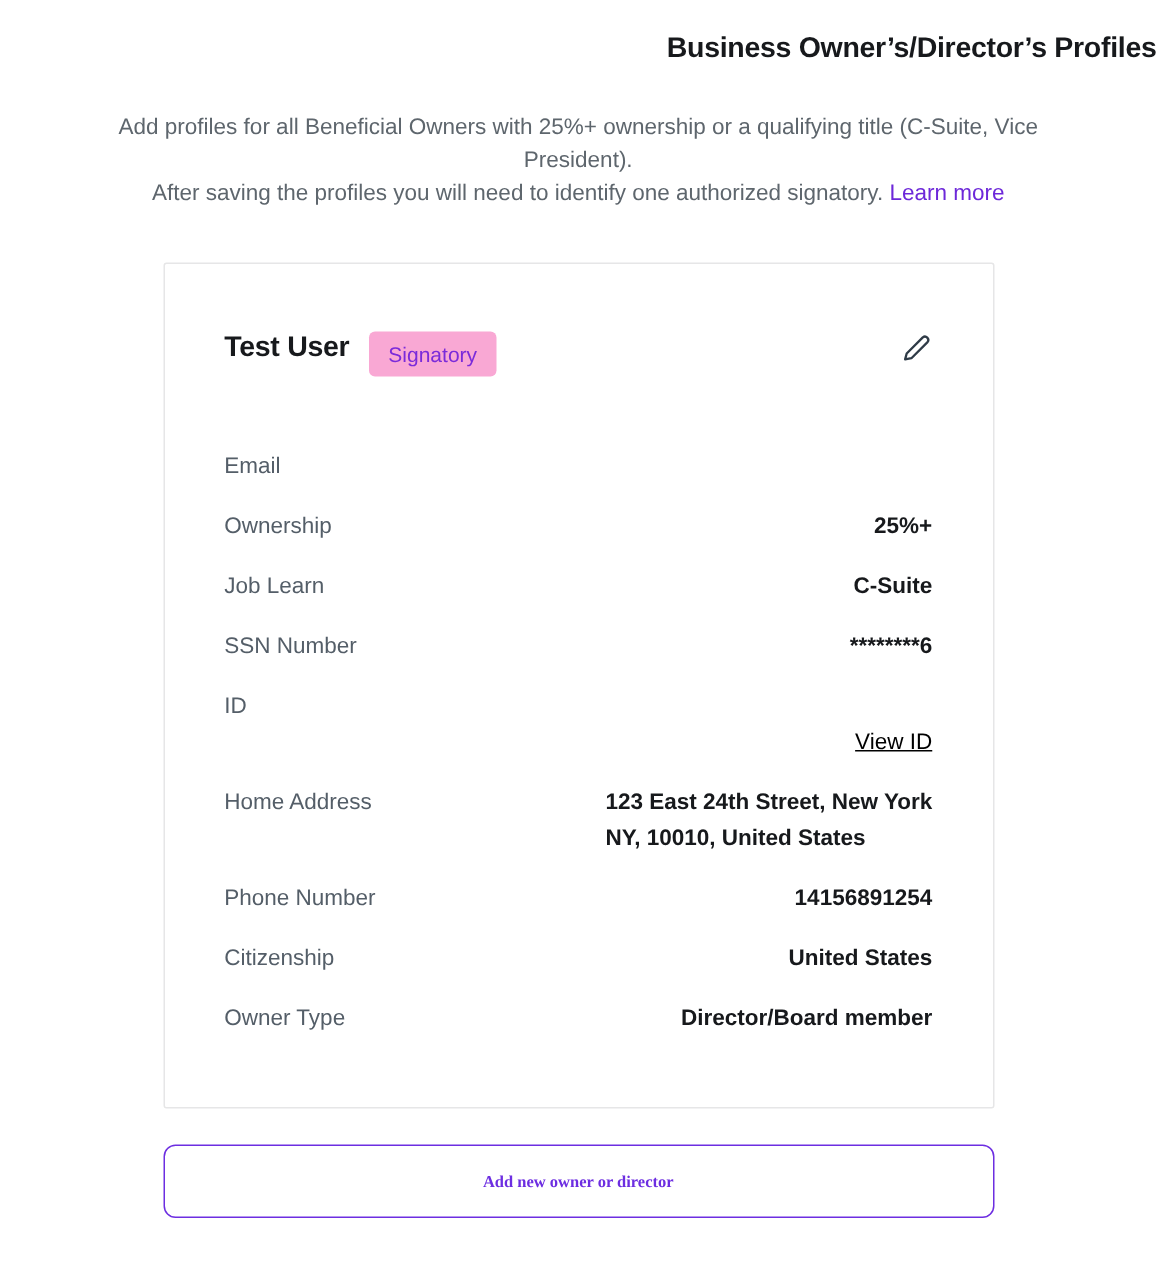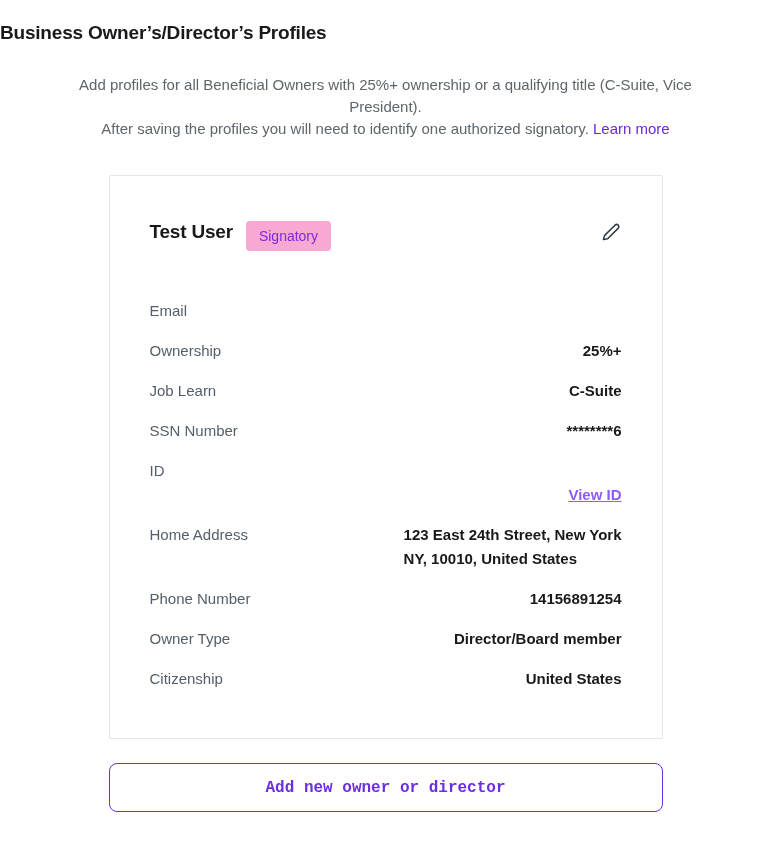--- a/index.html
+++ b/index.html
@@ -8,21 +8,21 @@
     width: 771px;
     height: 854px;
     font-family: "Liberation Sans", "DejaVu Sans", sans-serif;
     color: #17191c;
     overflow: hidden;
   }
   .page { width: 771px; padding-top: 21px; }
 
   
   .page-title {
-    text-align: left;
+    text-align: right;
     font-size: 19px;
     font-weight: 700;
     letter-spacing: -0.2px;
     color: #17191c;
     line-height: 24px;
   }
   .subtitle {
     margin: 29px auto 12px;
     max-width: 684px;
     text-align: center;
@@ -87,30 +87,30 @@
   .row + .row { margin-top: 16px; }
   .row-label { color: #545e68; font-weight: 400; }
   .row-value {
     color: #17191c;
     font-weight: 700;
     text-align: left;
     max-width: 320px;
     white-space: pre-line;
   }
   .row-value a {
-    color: #8b5cf6;
-    font-weight: 700;
+    color: #000000;
+    font-weight: 400;
     text-decoration: underline;
     cursor: pointer;
   }
 
   
   .btn {
-    font-family: Liberation Mono, monospace;
-    font-size: 16px;
+    font-family: Liberation Serif, serif;
+    font-size: 11px;
     font-weight: 700;
     border-radius: 8px;
     height: 49px;
     cursor: pointer;
   }
   .btn-outline {
     background: #ffffff;
     border: 1.5px solid #6d2ee1;
     color: #6d2ee1;
   }
@@ -193,27 +193,27 @@
         <span class="row-value">123 East 24th Street, New York
 NY, 10010, United States</span>
       </div>
 
       <div class="row">
         <span class="row-label">Phone Number</span>
         <span class="row-value">14156891254</span>
       </div>
 
       <div class="row">
+        <span class="row-label">Citizenship</span>
+        <span class="row-value">United States</span>
+      </div>
+
+      <div class="row">
         <span class="row-label">Owner Type</span>
         <span class="row-value">Director/Board member</span>
-      </div>
-
-      <div class="row">
-        <span class="row-label">Citizenship</span>
-        <span class="row-value">United States</span>
       </div>
 
     </div>
   </div>
 
   <button class="btn btn-outline add-owner">Add new owner or director</button>
 
   <div class="footer-row">
     <button class="btn btn-outline">Back</button>
     <button class="btn btn-solid">Next</button>

